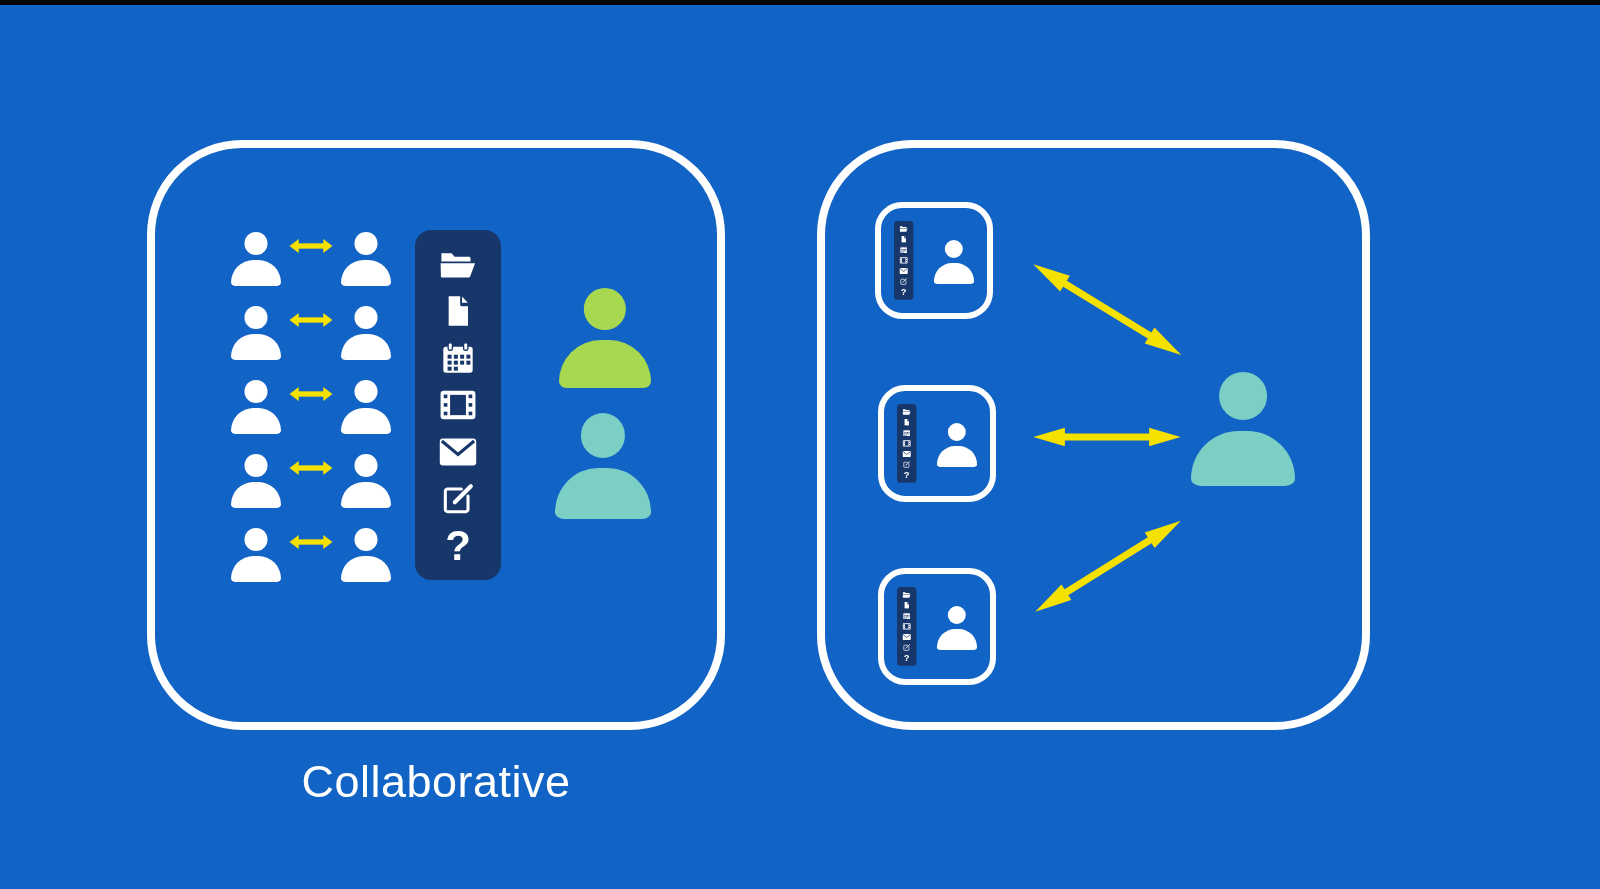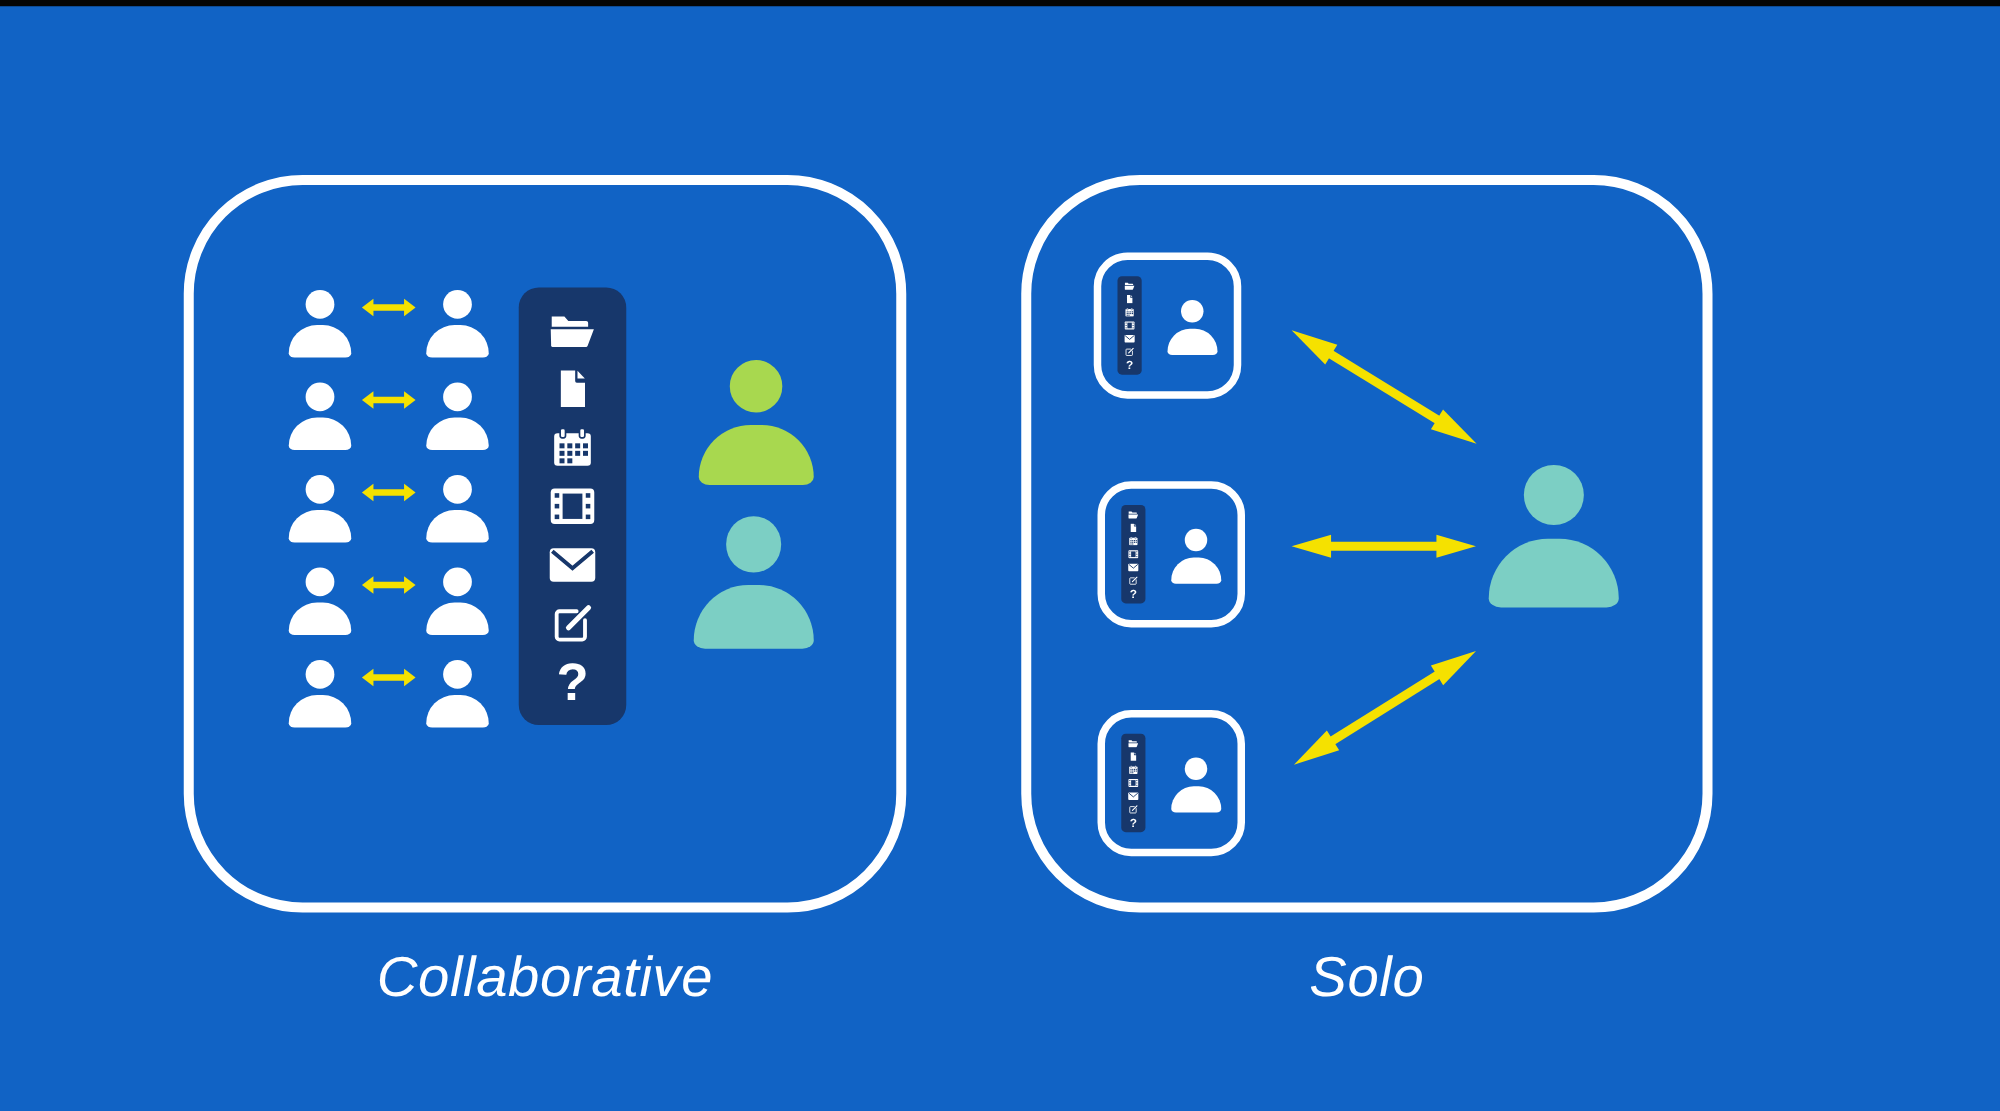--- a/index.html
+++ b/index.html
@@ -69,21 +69,21 @@
     position:absolute; width:118px; height:117px; box-sizing:border-box;
     border:6px solid #ffffff; border-radius:27px;
   }
   .sb1 { left:50px; top:54px; }
   .sb2 { left:53px; top:237px; }
   .sb3 { left:53px; top:420px; }
 
   
   .caption {
     position:absolute; top:756px; color:#ffffff; font-size:45px;
-    text-align:center; letter-spacing:0.5px;font-style:italic;
+    text-align:center; letter-spacing:0.5px;
   }
   .cap-left  { left:147px; width:578px; }
   .cap-right { left:817px; width:553px; }
 </style>
 </head>
 <body>
 
 <div class="stage">
   <div class="top-bar"></div>
 
@@ -453,14 +453,13 @@
       <path d="M14 2.5 L2 11 L14 19.5 Z" fill="#f5e100"></path>
       <path d="M46 2.5 L58 11 L46 19.5 Z" fill="#f5e100"></path>
     </svg>
   </span>
 </span>
 
     <div class="person big-teal-right teal"></div>
   </section>
 
   <div class="caption cap-left">Collaborative</div>
-  <div class="caption cap-right">Solo</div>
 </div>
 
 </body></html>

